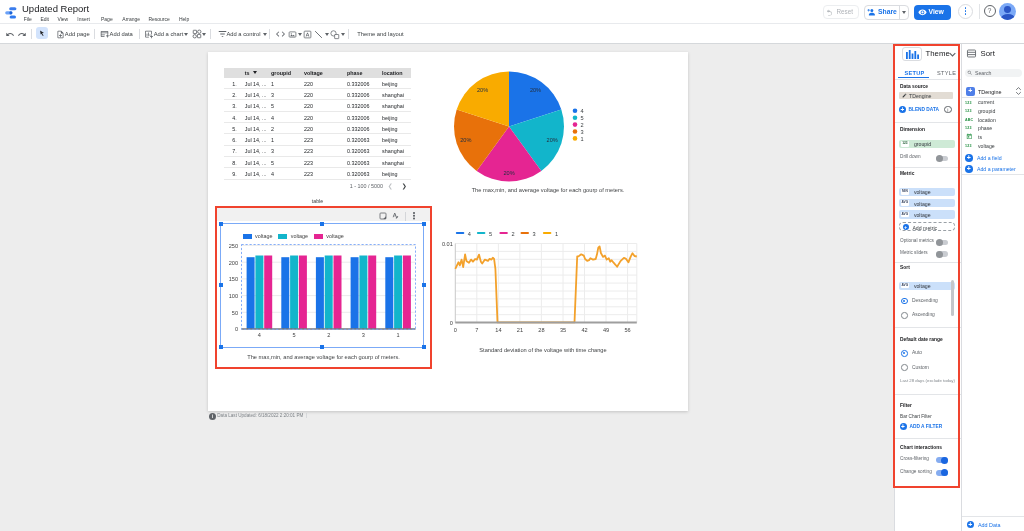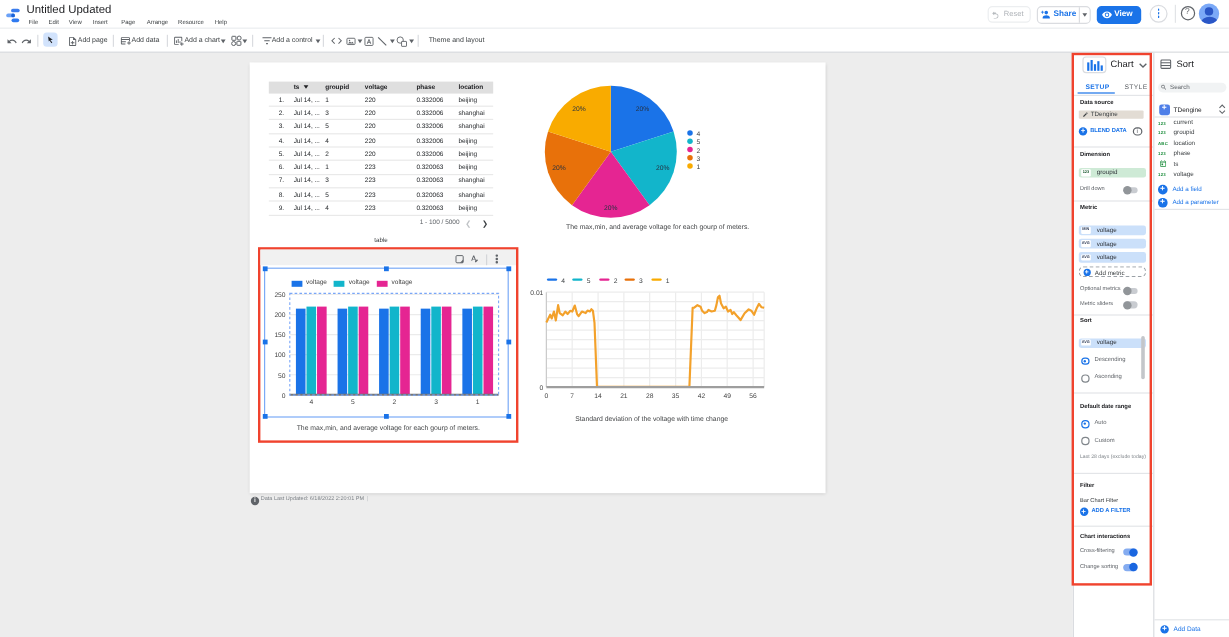--- a/index.html
+++ b/index.html
@@ -22,21 +22,21 @@
 <div id="page"></div>
 <div id="header"></div>
 <div id="toolbar"></div>
 
 <svg class="abs" style="left:5px;top:6px;z-index:6" width="14" height="14" viewBox="0 0 14 14">
   <rect x="4.2" y="1.2" width="7.2" height="3.1" rx="1.55" fill="#3b7ded"></rect>
   <rect x="0.2" y="5.3" width="7.2" height="3.1" rx="1.55" fill="#6ba1f7"></rect>
   <circle cx="5.9" cy="6.85" r="1.55" fill="#1a63d8"></circle>
   <rect x="4.6" y="9.4" width="6.4" height="3.1" rx="1.55" fill="#2f7af0"></rect>
 </svg>
-<div class="abs" style="left:22px;top:3px;font-size:9.5px;color:#202124;z-index:6">Untitled Updated</div>
+<div class="abs" style="left:22px;top:3px;font-size:9.5px;color:#202124;z-index:6">Updated Report</div>
 <div class="menu" style="left:23.8px">File</div>
 <div class="menu" style="left:40.4px">Edit</div>
 <div class="menu" style="left:57.4px">View</div>
 <div class="menu" style="left:77.3px">Insert</div>
 <div class="menu" style="left:101px">Page</div>
 <div class="menu" style="left:122.3px">Arrange</div>
 <div class="menu" style="left:148.4px">Resource</div>
 <div class="menu" style="left:178.9px">Help</div>
 <div id="hdr-right" style="position:absolute;top:0;left:810px;width:214px;height:24px;z-index:6">
 
@@ -446,21 +446,21 @@
 
   <div class="abs" style="left:7px;top:3px;width:19.5px;height:13.5px;border:1px solid #dadce0;border-radius:3px">
     <svg style="left:2.5px;top:2px" width="13" height="9" viewBox="0 0 13 9">
       <rect x="0" y="2" width="1.8" height="7" fill="#1a73e8"></rect>
         <rect x="2.8" y="0" width="1.8" height="9" fill="#1a73e8"></rect>
       <rect x="5.6" y="3.5" width="1.8" height="5.5" fill="#1a73e8"></rect>
         <rect x="8.4" y="1" width="1.8" height="8" fill="#1a73e8"></rect>
       <rect x="11.2" y="4.5" width="1.8" height="4.5" fill="#1a73e8"></rect>
     </svg>
   </div>
-  <div class="abs" style="left:30.5px;top:4.5px;font-size:7.8px;color:#202124">Chart</div>
+  <div class="abs" style="left:30.5px;top:4.5px;font-size:7.8px;color:#202124">Theme</div>
   <svg style="left:53.5px;top:7.5px" width="7" height="5" viewBox="0 0 10 6">
       <path d="M1 1l4 4 4-4" fill="none" stroke="#5f6368" stroke-width="1.6"></path>
     </svg>
 
   <div class="abs" style="left:9.5px;top:25.5px;font-size:5.6px;color:#1a73e8;font-weight:bold;letter-spacing:0.3px">SETUP</div>
   <div class="abs" style="left:42px;top:25.5px;font-size:5.6px;color:#5f6368;letter-spacing:0.3px">STYLE</div>
   <div class="abs" style="left:2.6px;top:32.7px;width:31.4px;height:1.8px;background:#1a73e8"></div>
   <div class="dvd" style="top:34.5px"></div>
 
   <div class="lbl" style="top:39.5px">Data source</div>

